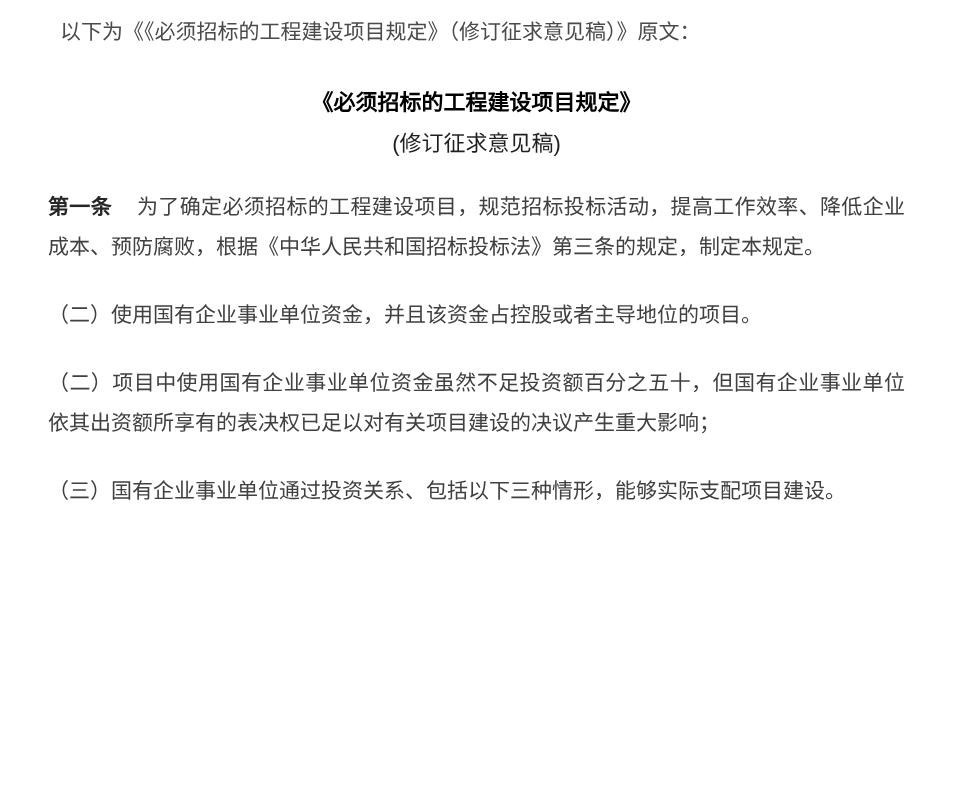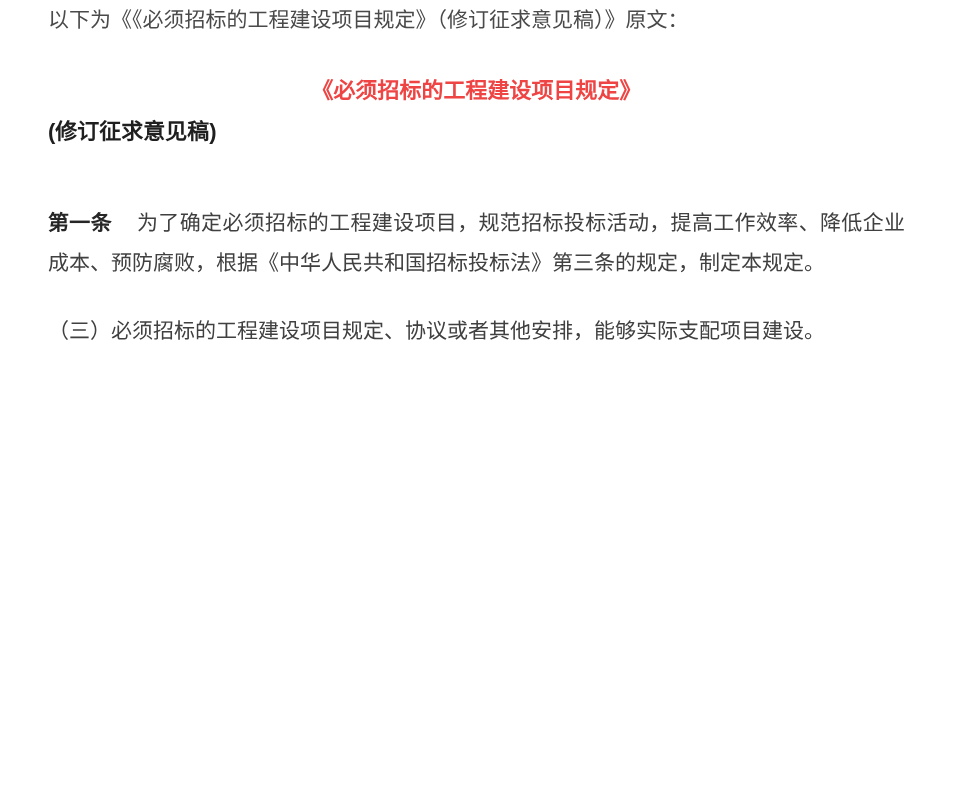--- a/index.html
+++ b/index.html
@@ -11,77 +11,83 @@
     width: 957px;
     height: 810px;
     overflow: hidden;
     font-family: "Liberation Sans", "DejaVu Sans", sans-serif;
     color: #404040;
   }
   .doc {
     padding: 0 52px 0 48px;
   }
   .intro {
-    margin: 0;
+    margin: 12px;
     font-size: 21px;
     line-height: 40px;
     color: #4a4a4a;
     text-align: justify;
   }
   .doc-title {
     margin: 36px 0 0 0;
     font-size: 22px;
     line-height: 30px;
     font-weight: bold;
     text-align: center;
     
   }
   .doc-subtitle {
     margin: 11px 0 0 0;
     font-size: 22px;
     line-height: 30px;
-    font-weight: bold;
-    text-align: left;
+    font-weight: normal;
+    text-align: center;
     color: #1f1f1f;
   }
   .para {
     margin: 28px 0;
     font-size: 21px;
     line-height: 40px;
     text-align: justify;
     text-justify: inter-ideograph;
     color: #404040;
   }
   .para.first {
-    margin-top: 56px;
+    margin-top: 28px;
   }
   .para .lead {
     font-weight: bold;
     color: #262626;
     margin-right: 25px;
   }
 </style>
 </head>
 <body>
 
 <div class="doc">
 
   <p class="intro">以下为《《必须招标的工程建设项目规定》（修订征求意见稿）》原文：</p>
 
-  <h1 class="doc-title" style="color: #ef4444;">《必须招标的工程建设项目规定》</h1>
+  <h1 class="doc-title" style="color: #000000;">《必须招标的工程建设项目规定》</h1>
 
   <h2 class="doc-subtitle">(修订征求意见稿)</h2>
 
   <p class="para first">
     <strong class="lead">第一条</strong><span>为了确定必须招标的工程建设项目，规范招标投标活动，提高工作效率、降低企业成本、预防腐败，根据《中华人民共和国招标投标法》第三条的规定，制定本规定。</span>
   </p>
 
 
 
-
+  <p class="para">
+    <span>（二）使用国有企业事业单位资金，并且该资金占控股或者主导地位的项目。</span>
+  </p>
 
 
 
   <p class="para">
-    <span>（三）必须招标的工程建设项目规定、协议或者其他安排，能够实际支配项目建设。</span>
+    <span>（二）项目中使用国有企业事业单位资金虽然不足投资额百分之五十，但国有企业事业单位依其出资额所享有的表决权已足以对有关项目建设的决议产生重大影响；</span>
+  </p>
+
+  <p class="para">
+    <span>（三）国有企业事业单位通过投资关系、包括以下三种情形，能够实际支配项目建设。</span>
   </p>
 
 </div>
 
 </body></html>

